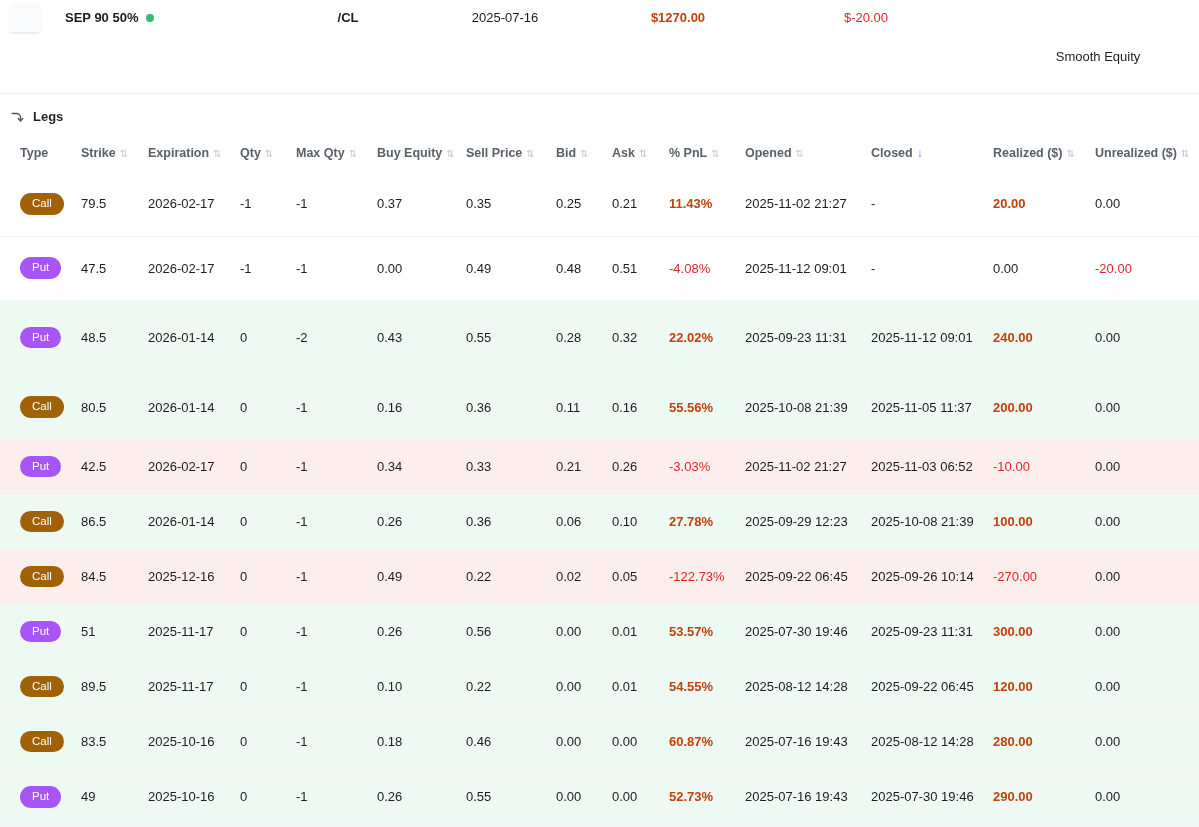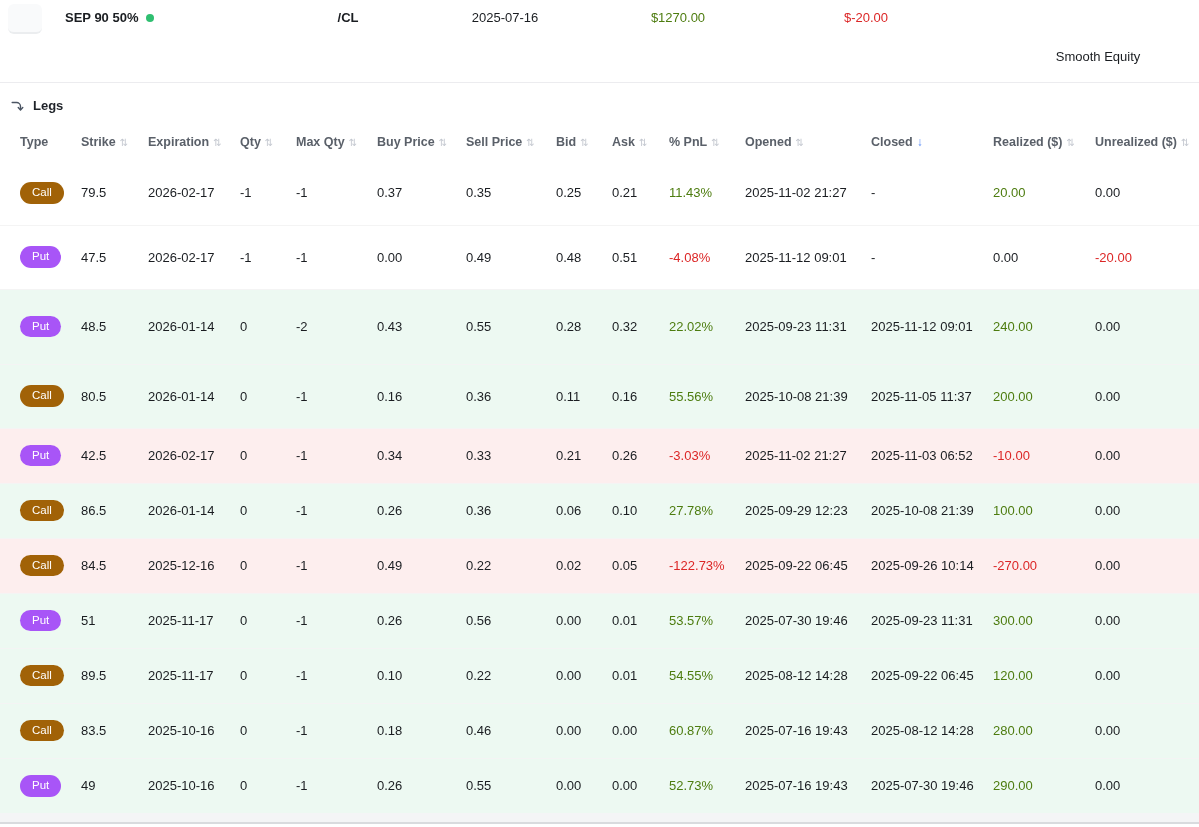--- a/index.html
+++ b/index.html
@@ -7,21 +7,21 @@
     width: 1199px; height: 827px;
     background: #ffffff;
     font-family: "Liberation Sans", "DejaVu Sans", sans-serif;
     color: #1a1d21;
     overflow: hidden;
   }
 
   
   .topbar {
     position: relative;
-    height: 83px;
+    height: 94px;
     background: #ffffff;
     border-bottom: 1px solid #ececef;
   }
   .topbar .item {
     position: absolute;
     top: 10px;
     font-size: 13px;
     white-space: nowrap;
   }
   .thumb {
@@ -35,21 +35,21 @@
   .strategy { left: 65px; font-weight: 600; display: flex; align-items: center; gap: 8px; }
   .dot {
     width: 8px; height: 8px; border-radius: 50%;
     background: #2fbf71; display: inline-block;
   }
   .sym     { left: 348px; transform: translateX(-50%); font-weight: 600; }
   .date    { left: 505px; transform: translateX(-50%); font-weight: 500; }
   .plus    { left: 678px; transform: translateX(-50%); font-weight: 500; }
   .minus   { left: 866px; transform: translateX(-50%); font-weight: 400; }
   .mode    { left: 1098px; transform: translateX(-50%); font-weight: 500; margin-top: 39px; }
-  .c-green { color: #4d7c0f; }
+  .c-green { color: #c2410c; font-weight: bold; }
   .c-red   { color: #dc2626; }
 
   
   .legs-title {
     display: flex; align-items: center; gap: 9px;
     padding: 15px 8px 10px 10px;
     font-size: 13px; font-weight: 600; color: #1f2329;
   }
   .legs-title svg { display: block; }
 
@@ -151,21 +151,21 @@
       <col style="width:102px">
         <col style="width:104px">
     </colgroup>
     <thead>
       <tr>
           <th><span>Type</span></th>
           <th><span>Strike</span><span class="sort">⇅</span></th>
           <th><span>Expiration</span><span class="sort">⇅</span></th>
           <th><span>Qty</span><span class="sort">⇅</span></th>
           <th><span>Max Qty</span><span class="sort">⇅</span></th>
-          <th><span>Buy Price</span><span class="sort">⇅</span></th>
+          <th><span>Buy Equity</span><span class="sort">⇅</span></th>
           <th><span>Sell Price</span><span class="sort">⇅</span></th>
           <th><span>Bid</span><span class="sort">⇅</span></th>
           <th><span>Ask</span><span class="sort">⇅</span></th>
           <th><span>% PnL</span><span class="sort">⇅</span></th>
           <th><span>Opened</span><span class="sort">⇅</span></th>
           <th><span>Closed</span><span class="sort active">↓</span></th>
           <th><span>Realized ($)</span><span class="sort">⇅</span></th>
           <th><span>Unrealized ($)</span><span class="sort">⇅</span></th>
         </tr>
     </thead>

